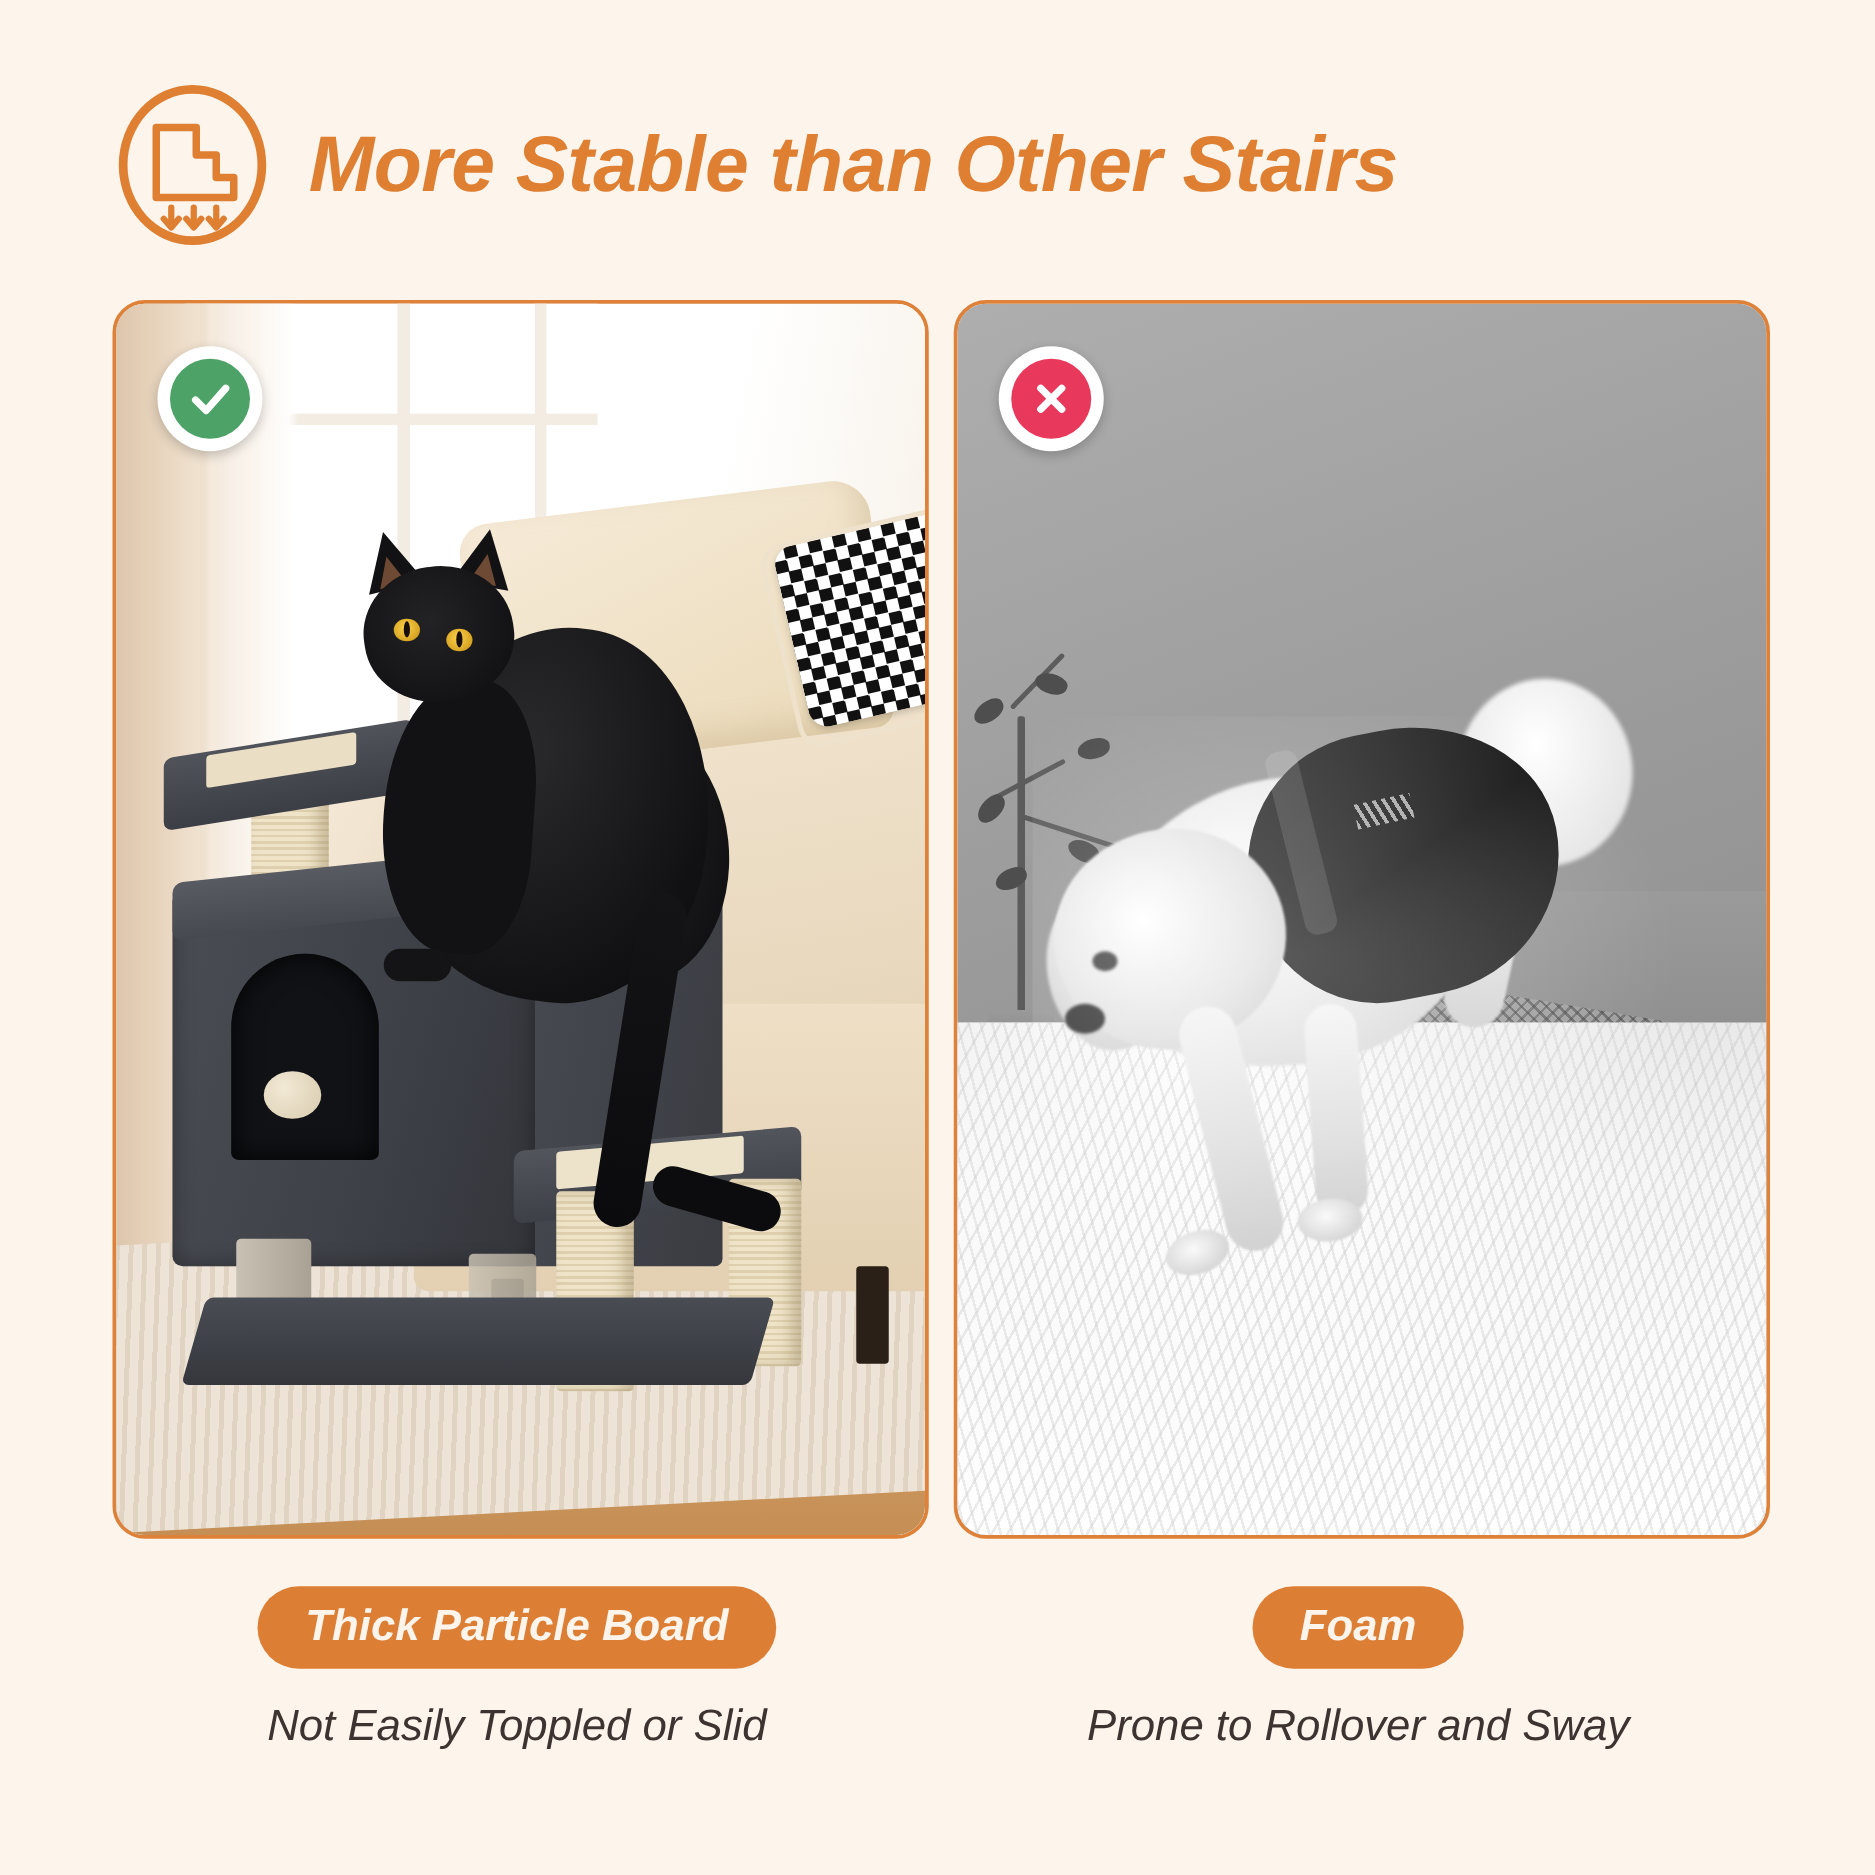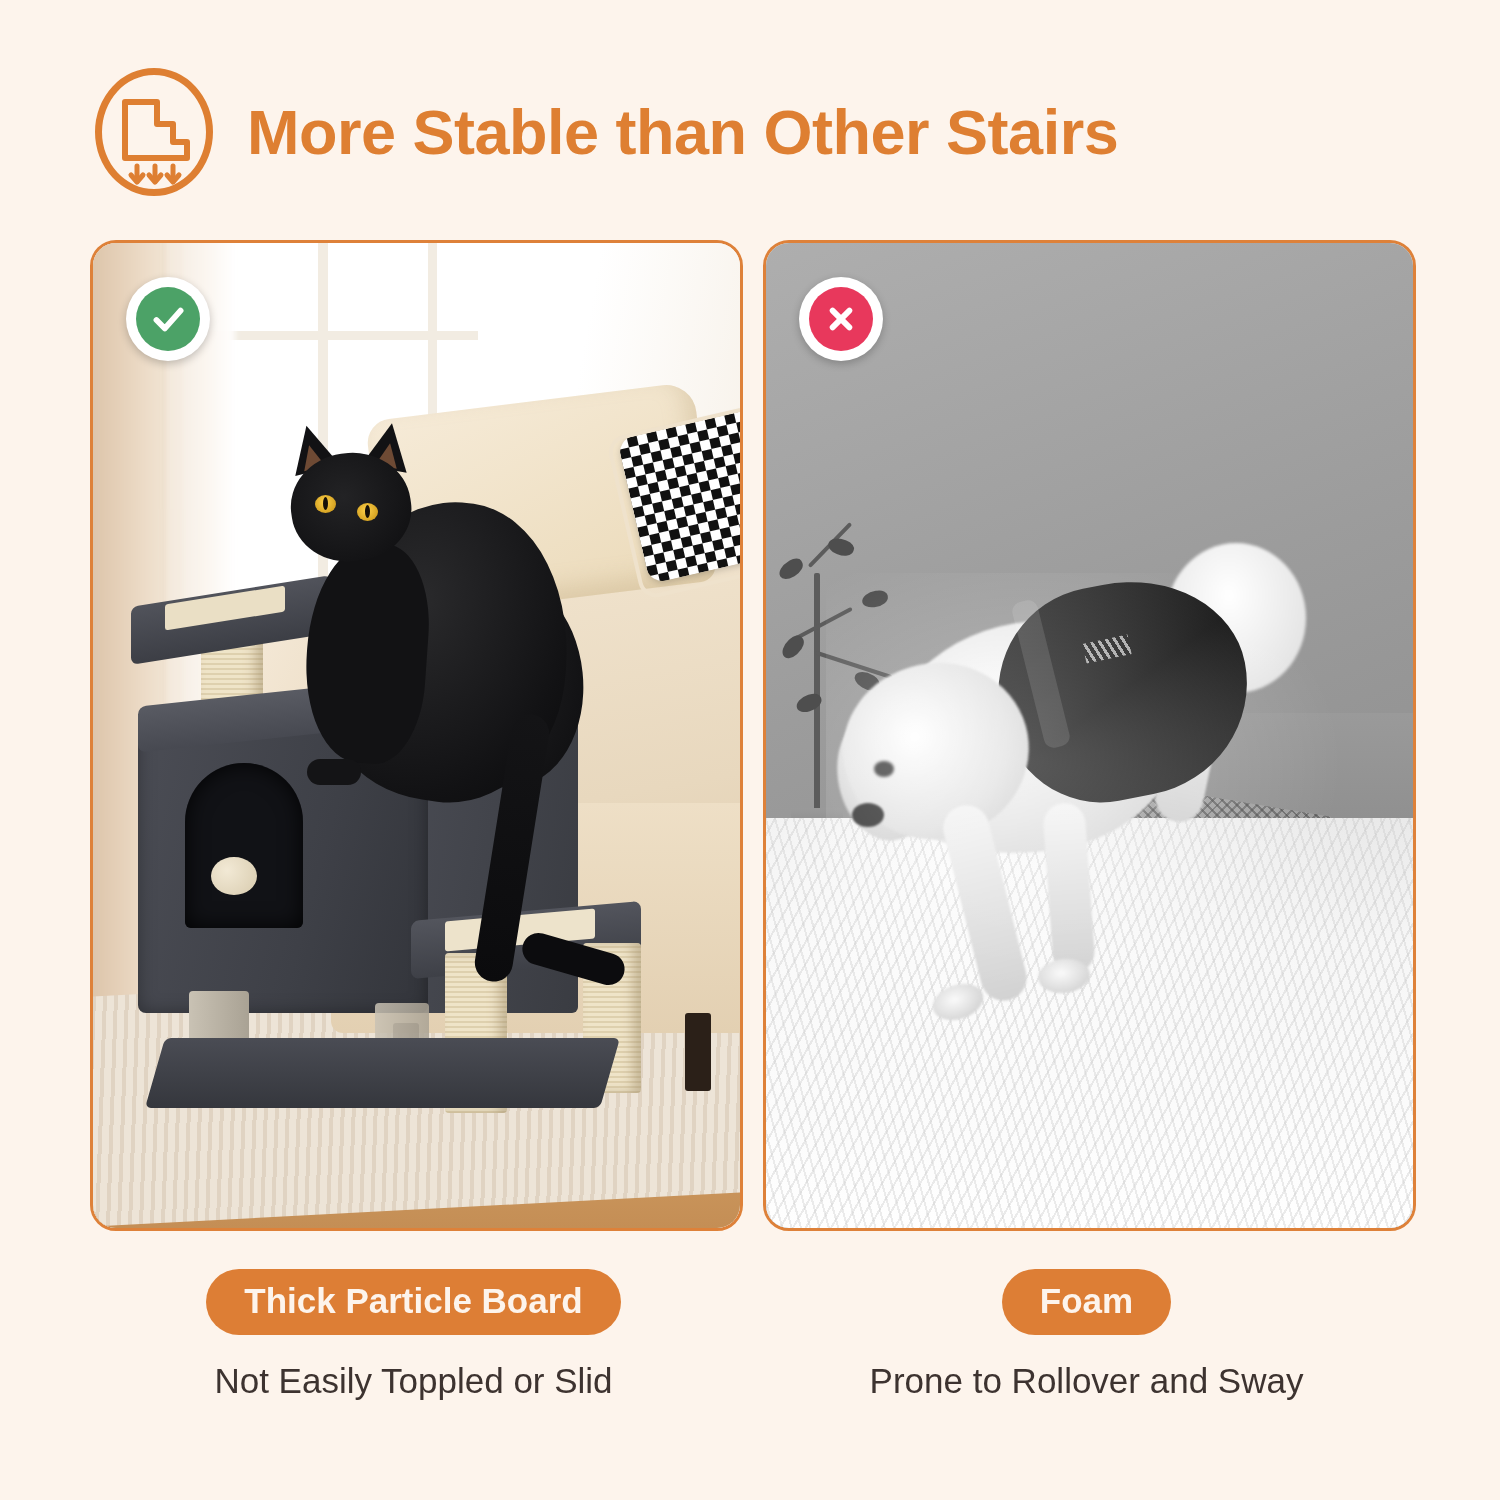--- a/index.html
+++ b/index.html
@@ -11,20 +11,21 @@
     width: 1500px;
     height: 1500px;
     overflow: hidden;
     font-family: "Liberation Sans", sans-serif;
   }
   #page {
     position: relative;
     width: 1500px;
     height: 1500px;
     background: #FDF4EC;
+    font-style: italic;
   }
 
   
   #header {
     position: absolute;
     left: 95px;
     top: 62px;
     width: 1330px;
     height: 140px;
     display: flex;

